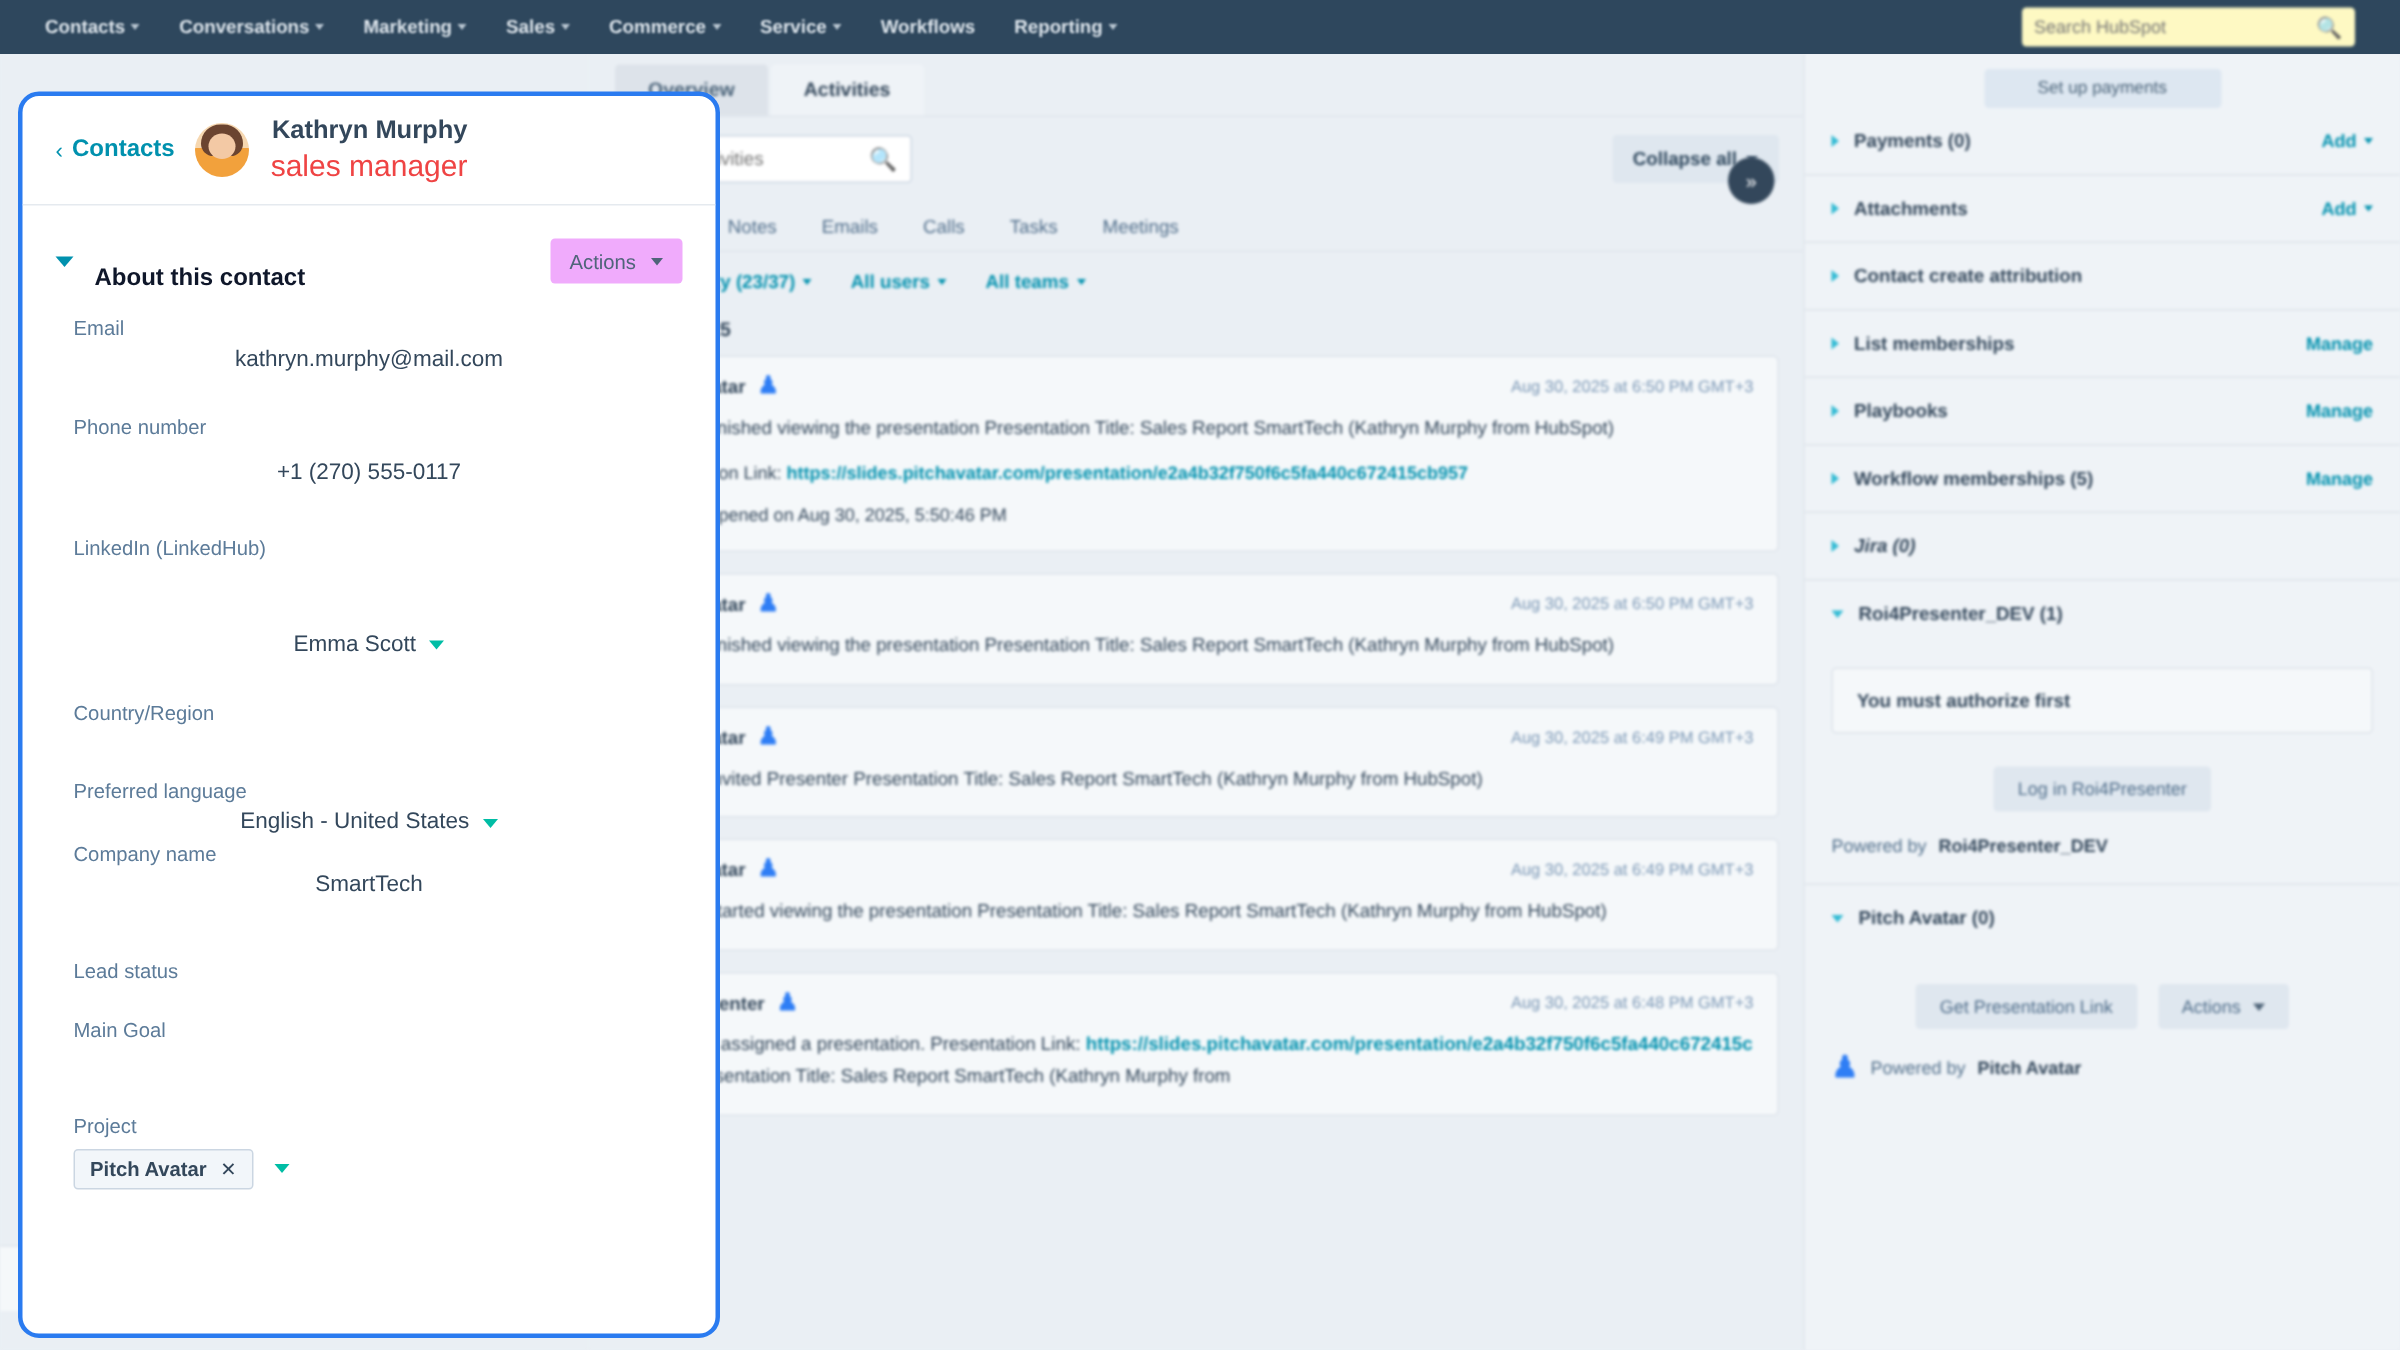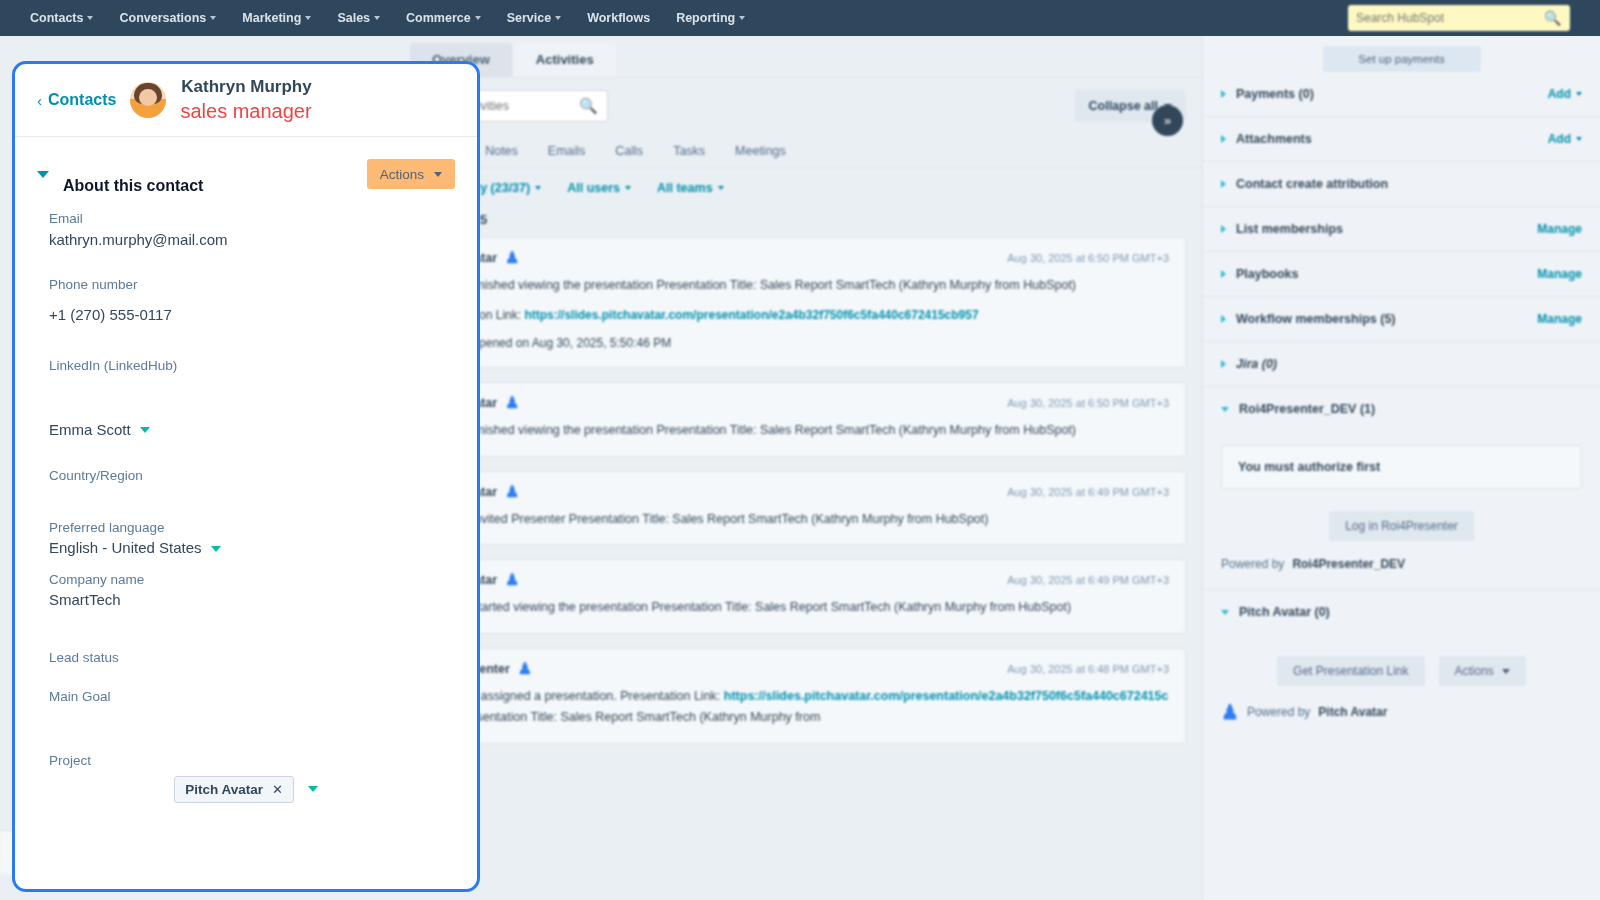--- a/index.html
+++ b/index.html
@@ -222,39 +222,39 @@
   .m-role { font-size: 20px; color: #ef4444; line-height: 1.3; }
   .about-row {
     display: flex; align-items: center; gap: 14px; padding: 16px 22px 10px;
   }
   .about-caret {
     width: 0; height: 0; border-left: 6px solid transparent;
     border-right: 6px solid transparent; border-top: 7px solid #0091ae;
   }
   .about-title { font-size: 16px; font-weight: 700; color: #0f172a; flex: 1; margin-top: 24px; }
   .actions-btn {
-    background: #fdba74; color: #4f6479; font-size: 13.5px; border-radius: 3px;
+    background: #f0abfc; color: #4f6479; font-size: 13.5px; border-radius: 3px;
     height: 30px; display: flex; align-items: center; gap: 10px; padding: 0 13px;
   }
   .caret-gray {
     width: 0; height: 0; border-left: 4px solid transparent;
     border-right: 4px solid transparent; border-top: 5px solid #4f6479;
   }
   .fields { padding: 4px 34px 0; }
   .f { margin-bottom: 0; }
   .f-label { font-size: 13.5px; color: #5c7b99; line-height: 1.45; }
   .f-value {
     font-size: 15px; color: #33475b; line-height: 1.5;
-    display: flex; align-items: center; gap: 9px;
+    display: flex; align-items: center; gap: 9px; justify-content: center;
   }
   .caret-teal-lg {
     width: 0; height: 0; border-left: 5px solid transparent;
     border-right: 5px solid transparent; border-top: 6px solid #00bda5;
   }
-  .chip-row { display: flex; align-items: center; gap: 14px; margin-top: 5px; justify-content: center; }
+  .chip-row { display: flex; align-items: center; gap: 14px; margin-top: 5px; }
   .chip {
     background: #f2f6fa; border: 1px solid #cbd6e2; border-radius: 3px;
     height: 27px; display: flex; align-items: center; gap: 9px; padding: 0 10px;
     font-size: 13.5px; font-weight: 700; color: #33475b;
   }
   .chip-x { color: #33475b; font-weight: 400; font-size: 13px; }
 </style>
 </head>
 <body>
 
@@ -545,21 +545,21 @@
         </div>
         <div class="f" style="margin-bottom:25px;">
           <div class="f-value">
             <span>Emma Scott</span>
             <i class="caret-teal-lg"></i>
           </div>
         </div>
         <div class="f" style="margin-bottom:32px;">
           <div class="f-label">Country/Region</div>
         </div>
-        <div class="f" style="margin-bottom:10px;">
+        <div class="f" style="">
           <div class="f-label">Preferred language</div>
           <div class="f-value">
             <span>English - United States</span>
             <i class="caret-teal-lg"></i>
           </div>
         </div>
         <div class="f" style="margin-bottom:36px;">
           <div class="f-label">Company name</div>
           <div class="f-value">
             <span>SmartTech</span>

